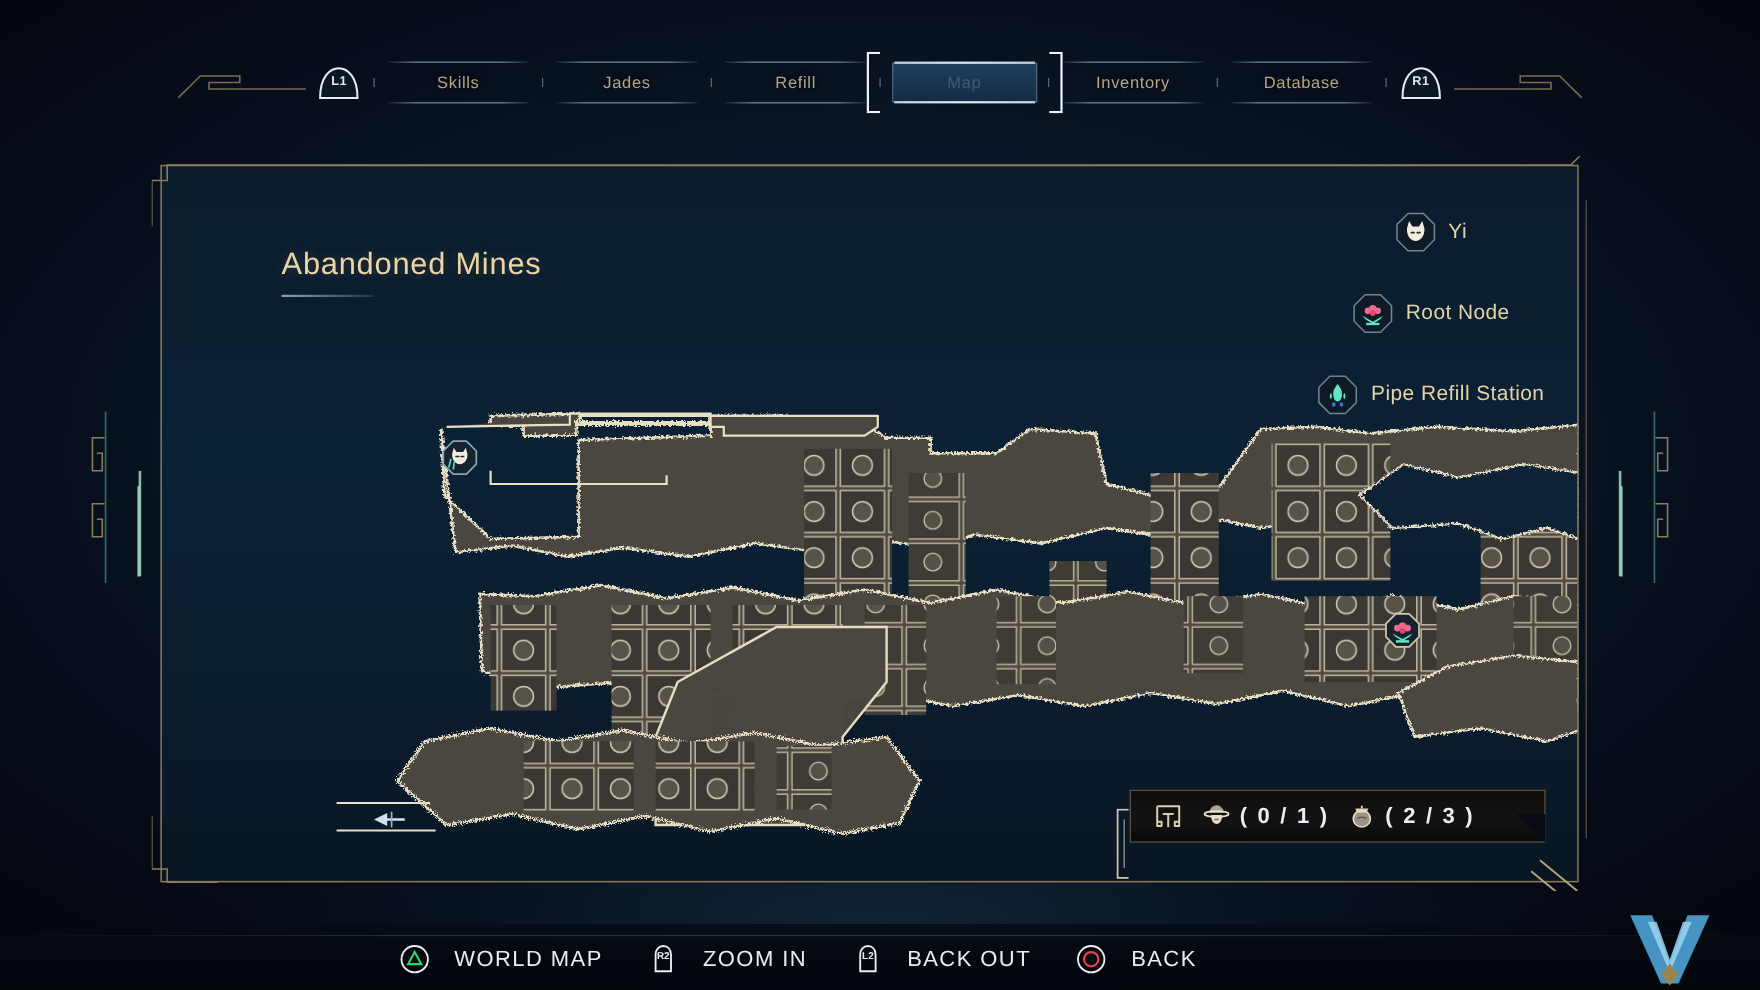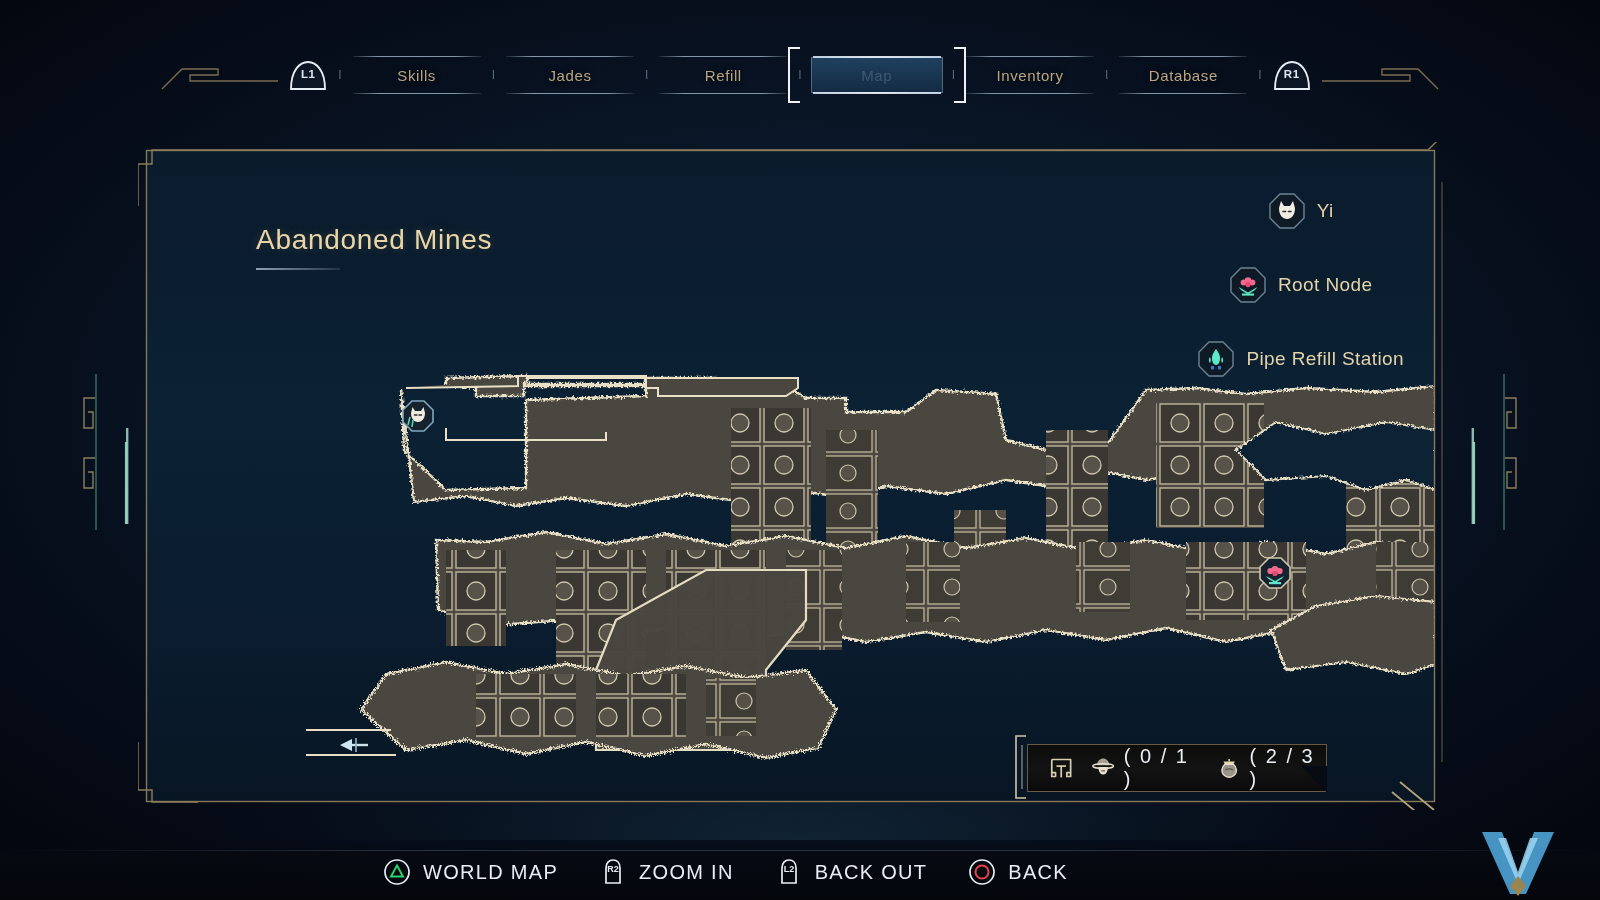--- a/index.html
+++ b/index.html
@@ -107,24 +107,24 @@
   .legitem .lbl { font-size:19px; color:#e4d3a8; letter-spacing:.4px; }
   .octa {
     width:38px; height:38px; position:relative;
     display:flex; align-items:center; justify-content:center;
   }
   .octa svg.ring { position:absolute; inset:0; }
   .octa .glyph { position:relative; z-index:2; width:24px; height:24px; }
 
   
   #hud {
-    position:absolute; left:1027px; top:744px; width:300px; height:48px;
+    position:absolute; left:1027px; top:718px; width:378px; height:48px;
     background:linear-gradient(180deg,#0d0d0c 0%, #131313 55%, #0a0a0a 100%);
     border:1px solid rgba(180,160,115,.55);
-    display:flex; align-items:center; padding-left:20px; gap:16px;
+    display:flex; align-items:center; padding-left:20px; gap:16px;font-weight:bold;
   }
   #hudBracket { position:absolute; left:1013px; top:735px; }
   #hud .corner-cut {
     position:absolute; right:-1px; bottom:-1px; width:26px; height:26px;
     background:linear-gradient(225deg, #060b14 50%, transparent 50.5%);
     border-right:0;
   }
   .hudIcon { width:28px; height:28px; }
   .hudGroup { display:flex; align-items:center; gap:7px; }
   .hudGroup .cnt {
@@ -139,21 +139,21 @@
     display:flex; align-items:center; justify-content:center; gap:40px;
     padding-right:150px;
   }
   #actionbar .divline {
     position:absolute; top:6px; left:0; right:0; height:1px;
     background:linear-gradient(90deg, rgba(120,140,165,0), rgba(120,140,165,.30) 25%, rgba(120,140,165,.30) 75%, rgba(120,140,165,0));
   }
   .prompt { display:flex; align-items:center; gap:11px; }
   .prompt .pico { width:30px; height:30px; position:relative; }
   .prompt .plbl {
-    font-size:20px; color:#e7edf5; letter-spacing:1.3px;
+    font-size:20px; color:#e7edf5; letter-spacing:1.3px;margin-left:10px;
   }
 
   
   #logo { position:absolute; right:40px; bottom:2px; width:84px; height:70px; }
 </style>
 </head>
 <body>
 
 <div id="bg"></div>
 <div id="bgglow"></div>

